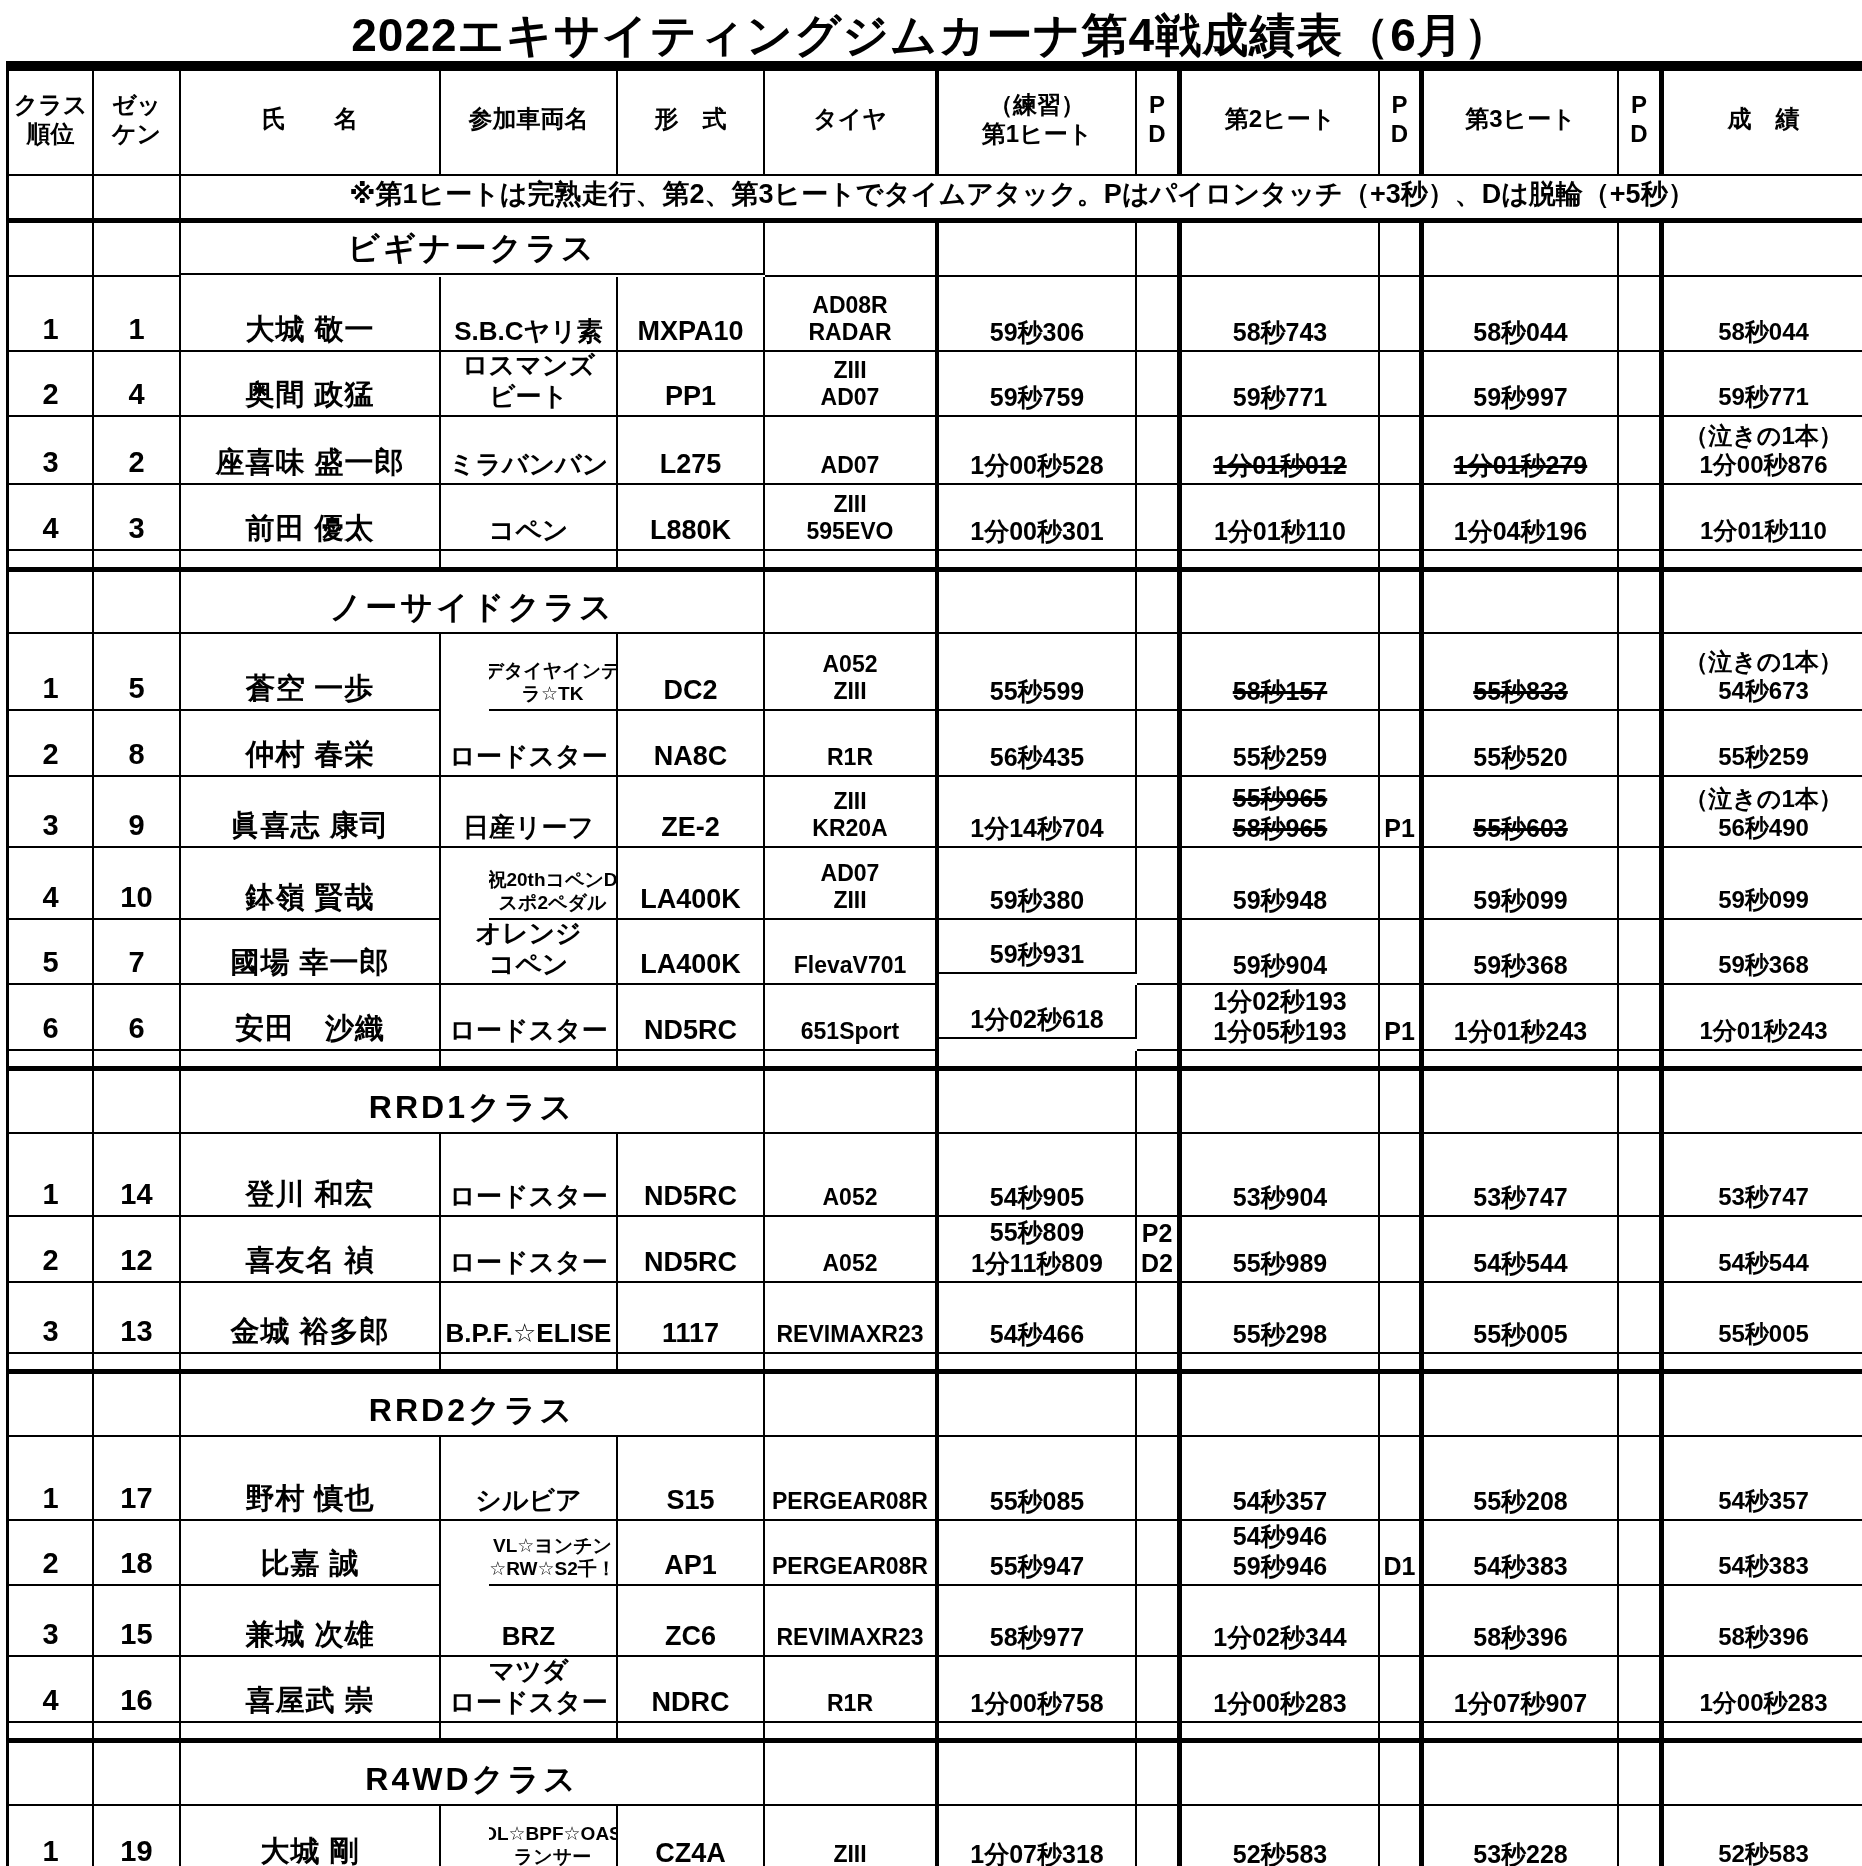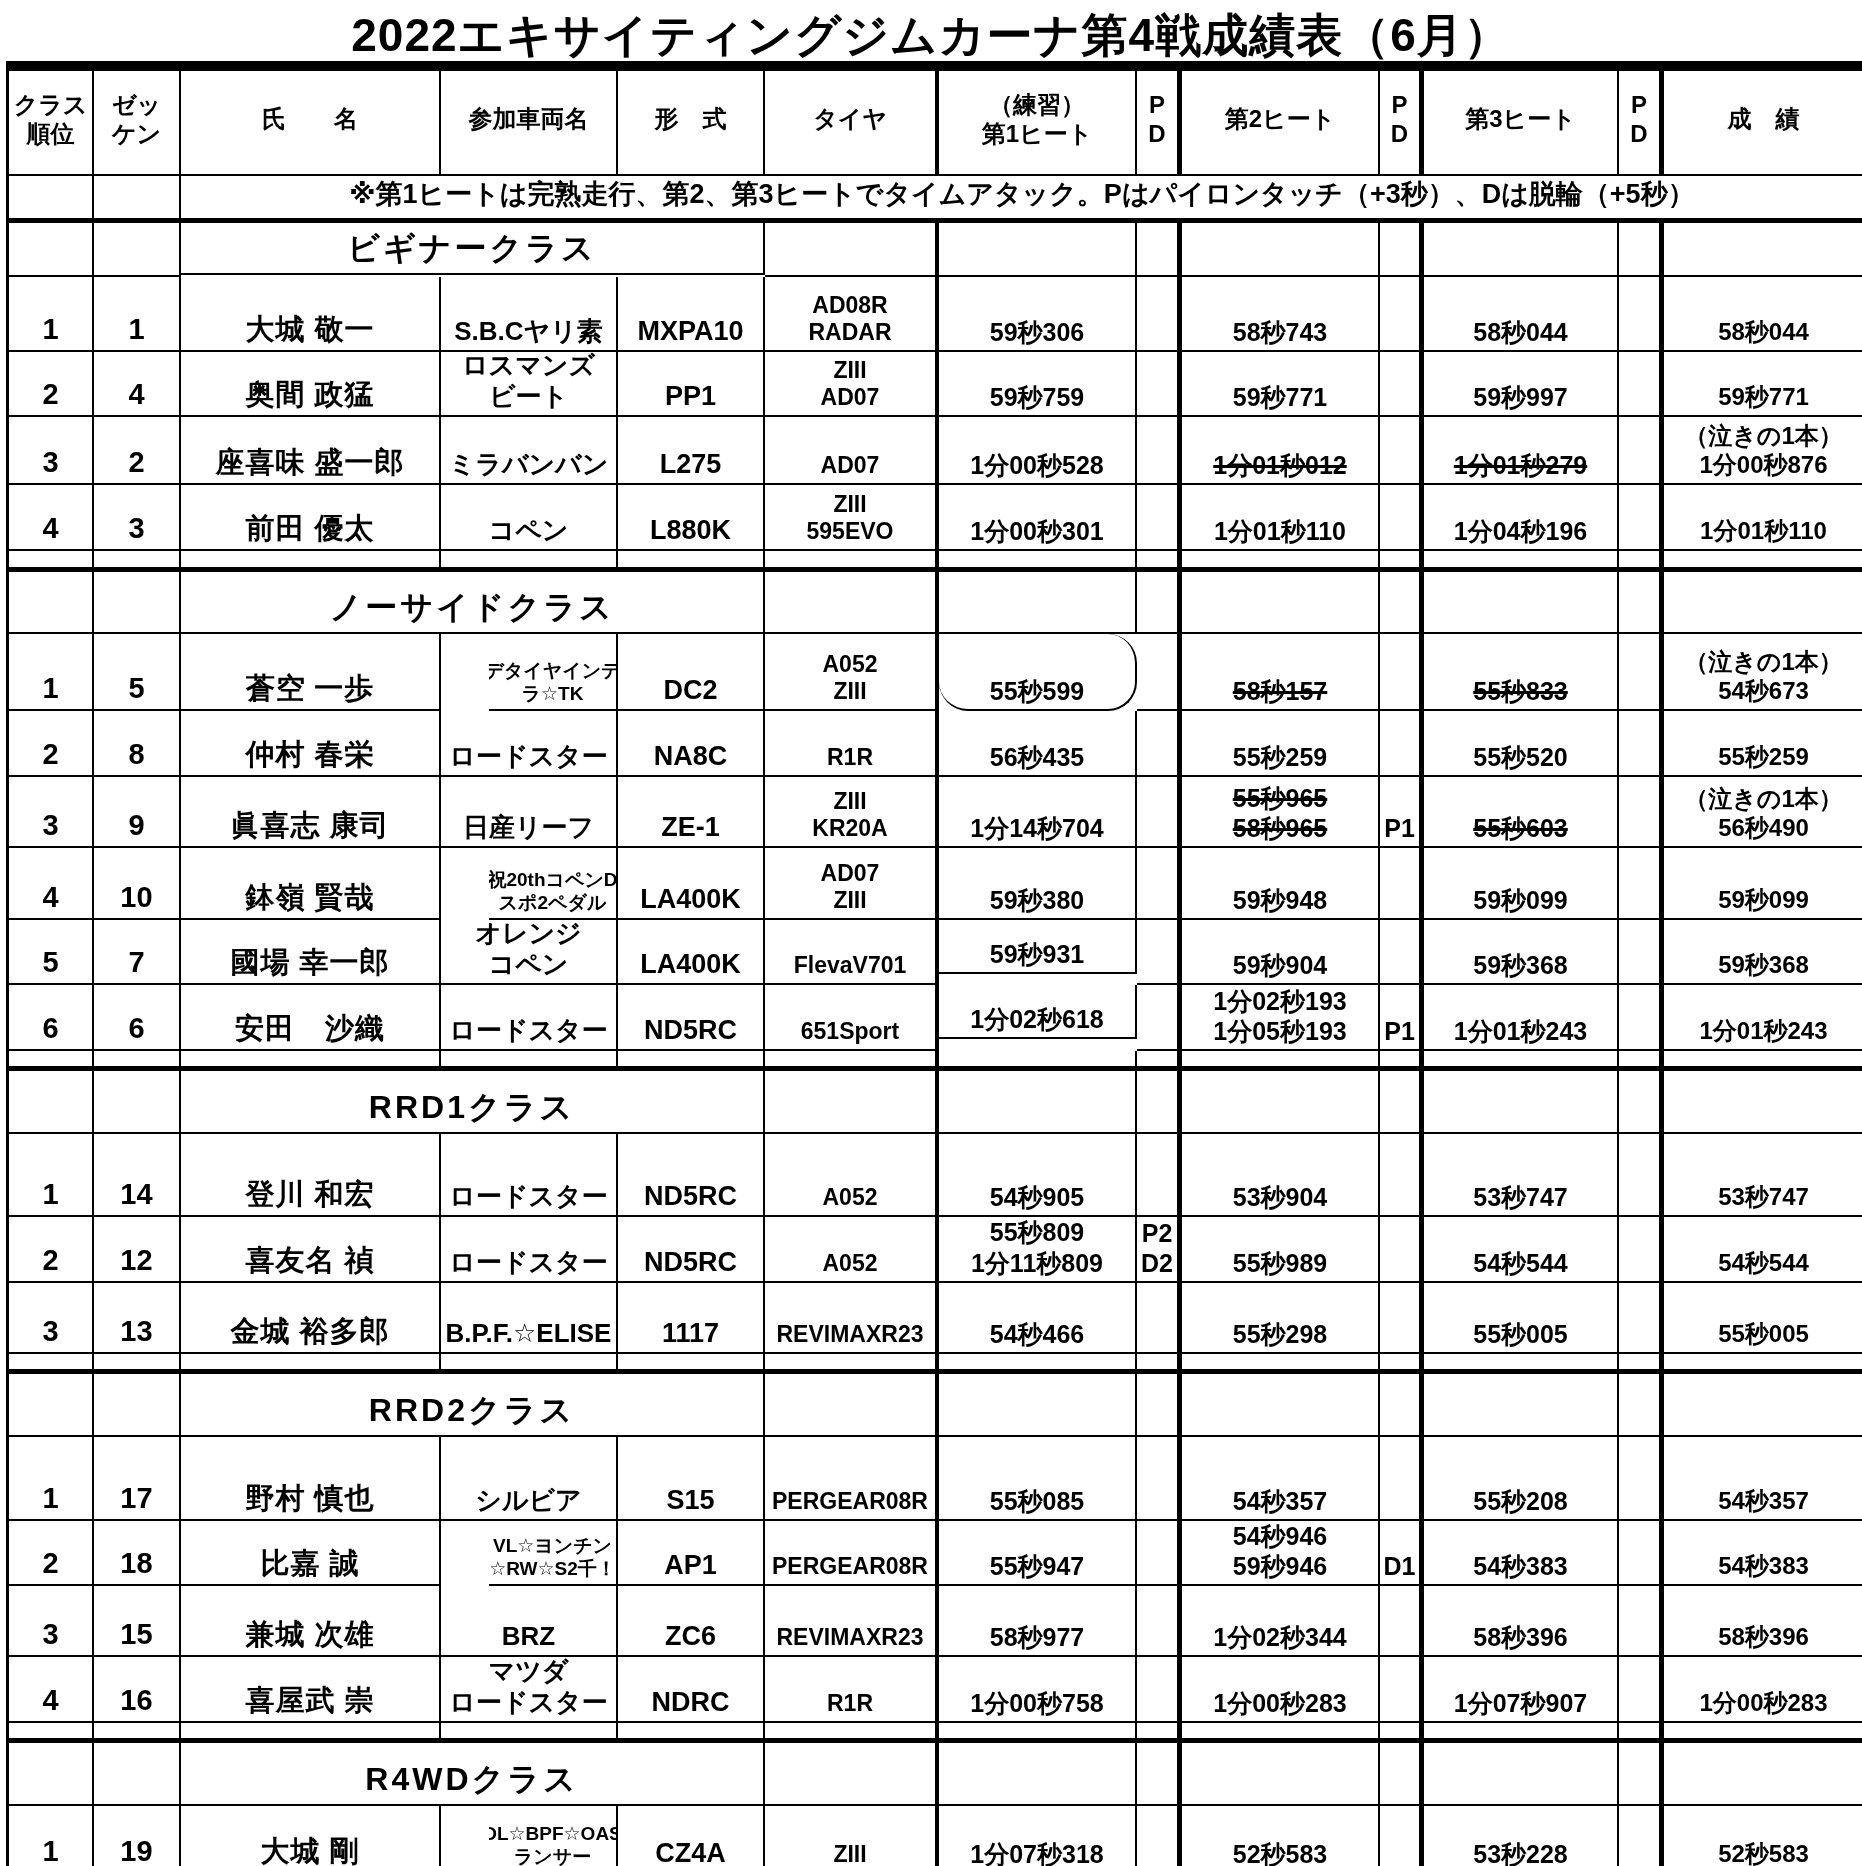--- a/index.html
+++ b/index.html
@@ -286,21 +286,21 @@
       <span class="line">ヒデタイヤインテグ</span>
       <span class="line">ラ☆TK</span>
     </div>
     <div class="cell c-model " style="height: 77px;">
       <span class="line">DC2</span>
     </div>
     <div class="cell c-tire medR" style="height: 77px;">
       <span class="line">A052</span>
       <span class="line">ZIII</span>
     </div>
-    <div class="cell c-heat " style="height: 77px; border-radius: 29px;">
+    <div class="cell c-heat " style="height: 77px;">
       <span class="line">55秒599</span>
     </div>
     <div class="cell c-pd thickR" style="height: 77px;"></div>
     <div class="cell c-heat " style="height: 77px;">
       <span class="line struck">58秒157</span>
     </div>
     <div class="cell c-pd thickR" style="height: 77px;"></div>
     <div class="cell c-heat " style="height: 77px;">
       <span class="line struck">55秒833</span>
     </div>
@@ -348,21 +348,21 @@
     <div class="cell c-rank " style="height: 71px;">
       <span class="line">9</span>
     </div>
     <div class="cell c-name " style="height: 71px;">
       <span class="line">眞喜志 康司</span>
     </div>
     <div class="cell c-vehicle " style="height: 71px;">
       <span class="line">日産リーフ</span>
     </div>
     <div class="cell c-model " style="height: 71px;">
-      <span class="line">ZE-1</span>
+      <span class="line">ZE-2</span>
     </div>
     <div class="cell c-tire medR" style="height: 71px;">
       <span class="line">ZIII</span>
       <span class="line">KR20A</span>
     </div>
     <div class="cell c-heat " style="height: 71px;">
       <span class="line">1分14秒704</span>
     </div>
     <div class="cell c-pd thickR" style="height: 71px;"></div>
     <div class="cell c-heat " style="height: 71px;">

